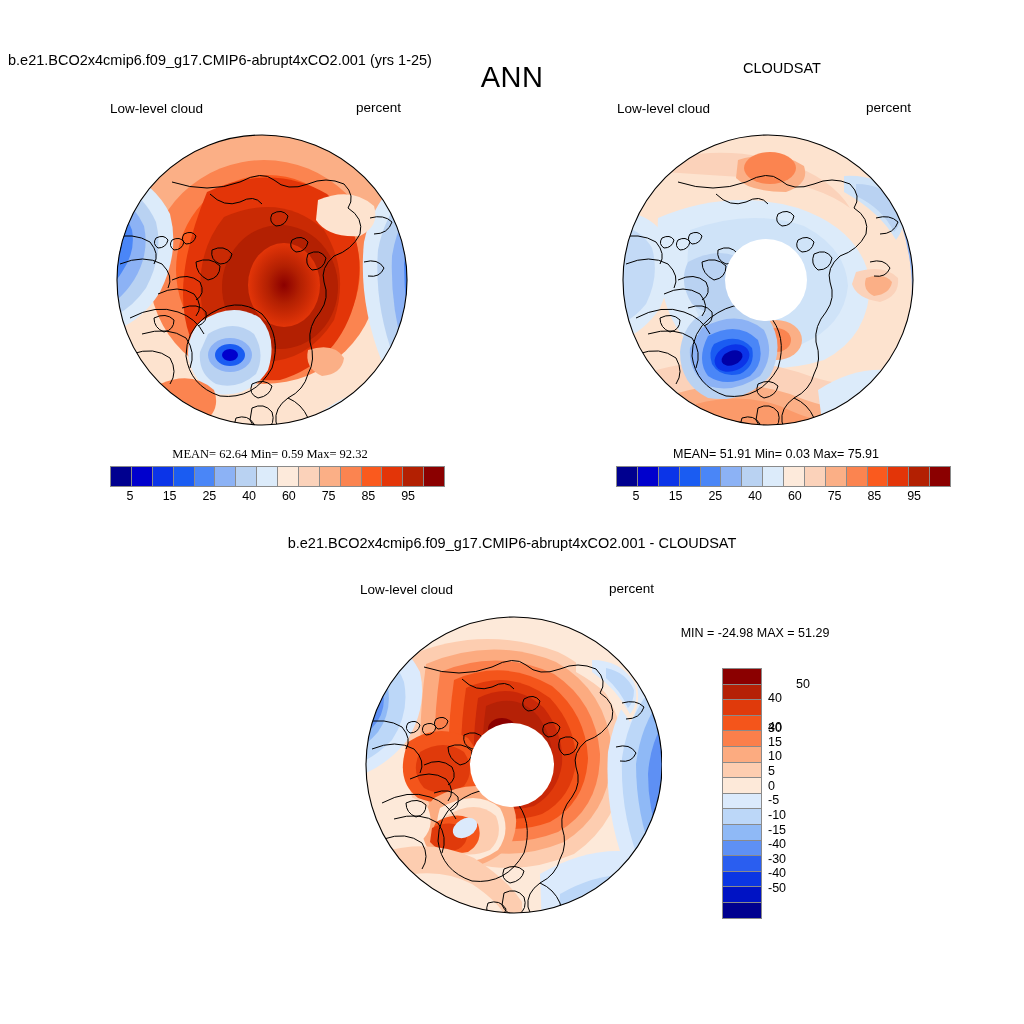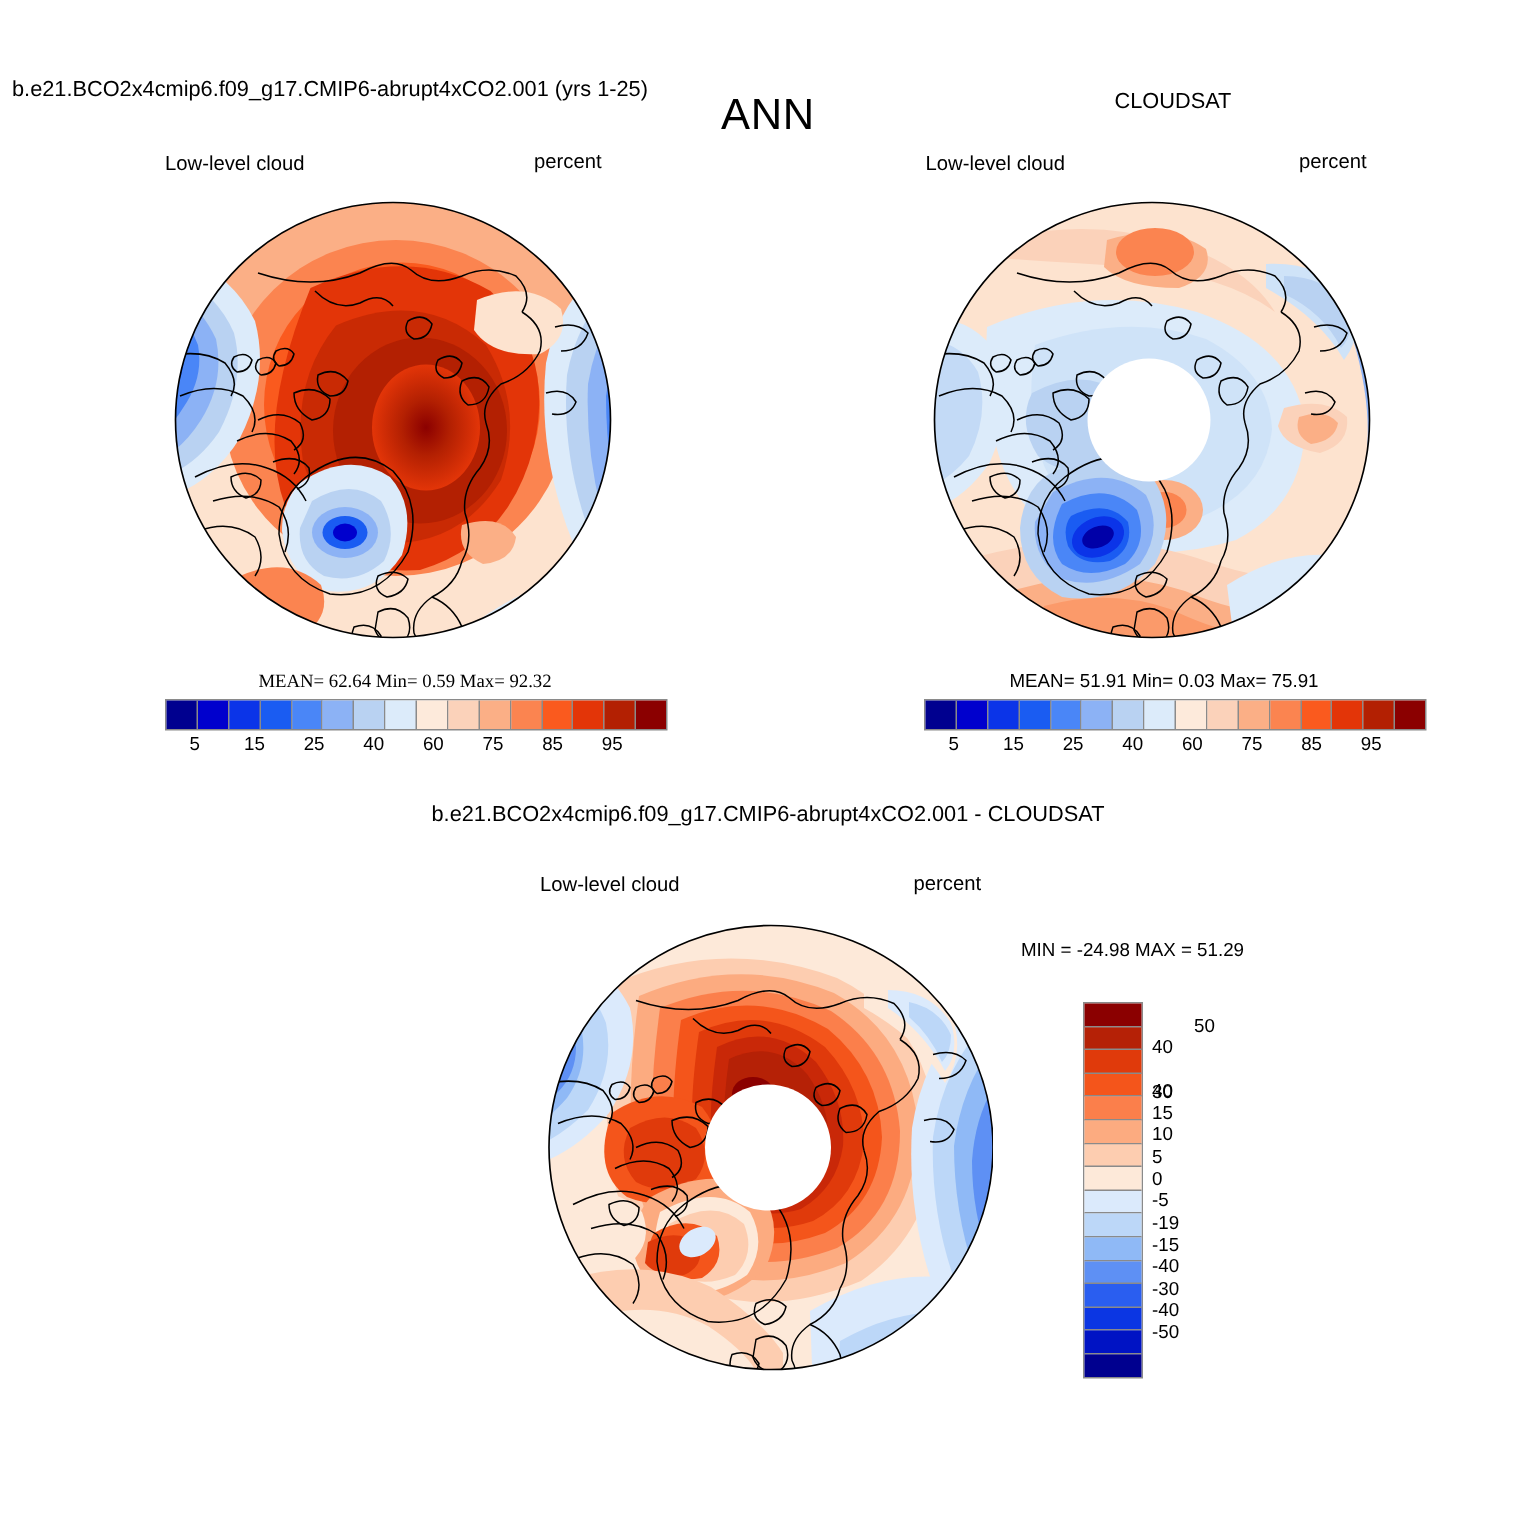--- a/index.html
+++ b/index.html
@@ -430,20 +430,20 @@
   <div class="vticks" id="cbarC-ticks">
       <span style="top: 15.6px; margin-left: 28px;">50</span>
       <span style="top: 30.2px;">40</span>
       <span style="top: 60px;">30</span>
       <span style="top: 59.4px;">40</span>
       <span style="top: 74px;">15</span>
       <span style="top: 88px;">10</span>
       <span style="top: 103.2px;">5</span>
       <span style="top: 117.8px;">0</span>
       <span style="top: 132.4px;">-5</span>
-      <span style="top: 147px;">-19</span>
+      <span style="top: 147px;">-10</span>
       <span style="top: 161.6px;">-15</span>
       <span style="top: 176.2px;">-40</span>
       <span style="top: 190.8px;">-30</span>
       <span style="top: 205.4px;">-40</span>
       <span style="top: 220px;">-50</span>
     </div>
 </div>
 
 </body></html>

